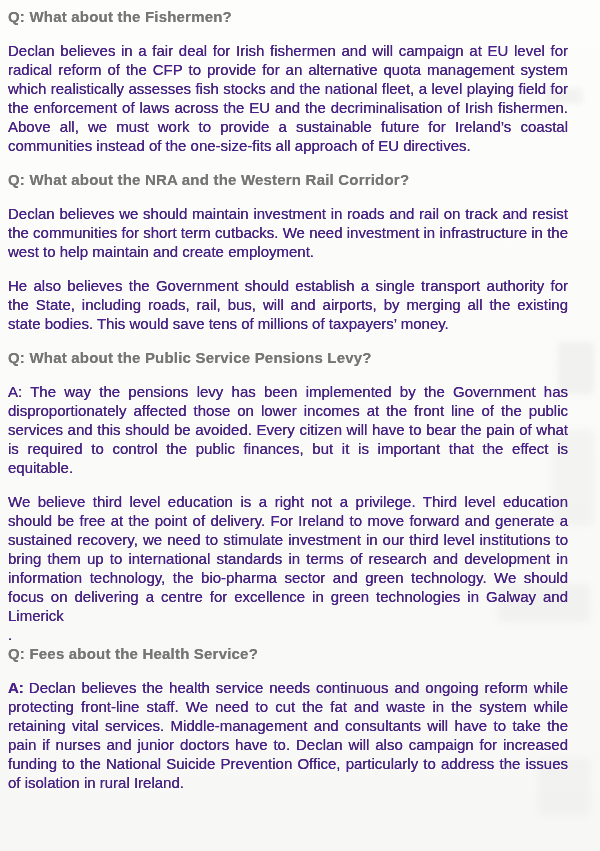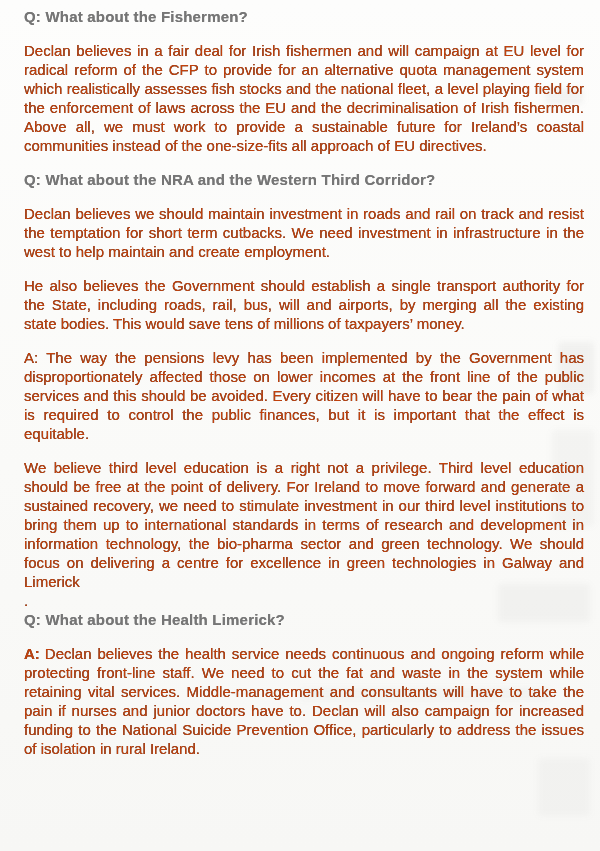--- a/index.html
+++ b/index.html
@@ -12,37 +12,36 @@
     font-family: "Liberation Sans", sans-serif;
     position: relative;
   }
   .page {
     position: relative;
     box-sizing: border-box;
     width: 576px;
     height: 851px;
     padding: 7px 8px 0 8px;
     z-index: 2;
-    margin-left: 16px;
   }
   .question {
     font-size: 15px;
     line-height: 19px;
     font-weight: bold;
     color: #767676;
     margin: 15px 0;
     letter-spacing: 0.2px;
     text-shadow: 0 0 0.4px #8a8a8a;
   }
   .question.first { margin-top: 0; }
   .question.tight-above { margin-top: 0; }
   .answer {
     font-size: 15px;
     line-height: 19px;
-    color: #c2410c;
+    color: #4c1d95;
     text-align: justify;
     margin: 15px 0;
     text-shadow: 0 0 0.45px #2a2a2a;
   }
   .answer.no-bottom { margin-bottom: 0; }
   .answer.tight { margin: 0; text-align: left; }
   .aprefix { font-weight: bold; }
   .aprefix:not(:empty) { margin-right: 5px; }
   
   .artifact {
@@ -70,32 +69,33 @@
 <div class="artifact a6"></div>
 
 <div class="page">
 
   <section>
     <h2 class="question first">Q: What about the Fishermen?</h2>
     <p class="answer"><b class="aprefix"></b><span>Declan believes in a fair deal for Irish fishermen and will campaign at EU level for radical reform of the CFP to provide for an alternative quota management system which realistically assesses fish stocks and the national fleet, a level playing field for the enforcement of laws across the EU and the decriminalisation of Irish fishermen. Above all, we must work to provide a sustainable future for Ireland’s coastal communities instead of the one-size-fits all approach of EU directives.</span></p>
   </section>
 
   <section>
-    <h2 class="question">Q: What about the NRA and the Western Third Corridor?</h2>
-    <p class="answer"><b class="aprefix"></b><span>Declan believes we should maintain investment in roads and rail on track and resist the temptation for short term cutbacks. We need investment in infrastructure in the west to help maintain and create employment.</span></p>
+    <h2 class="question">Q: What about the NRA and the Western Rail Corridor?</h2>
+    <p class="answer"><b class="aprefix"></b><span>Declan believes we should maintain investment in roads and rail on track and resist the communities for short term cutbacks. We need investment in infrastructure in the west to help maintain and create employment.</span></p>
     <p class="answer"><b class="aprefix"></b><span>He also believes the Government should establish a single transport authority for the State, including roads, rail, bus, will and airports, by merging all the existing state bodies. This would save tens of millions of taxpayers’ money.</span></p>
   </section>
 
   <section>
+    <h2 class="question">Q: What about the Public Service Pensions Levy?</h2>
     <p class="answer"><b class="aprefix"></b><span>A: The way the pensions levy has been implemented by the Government has disproportionately affected those on lower incomes at the front line of the public services and this should be avoided. Every citizen will have to bear the pain of what is required to control the public finances, but it is important that the effect is equitable.</span></p>
   </section>
 
   <section>
     <p class="answer no-bottom"><b class="aprefix"></b><span>We believe third level education is a right not a privilege.  Third level education should be free at the point of delivery. For Ireland to move forward and generate a sustained recovery, we need to stimulate investment in our third level institutions to bring them up to international standards in terms of research and development in information technology, the bio-pharma sector and green technology. We should focus on delivering a centre for excellence in green technologies in Galway and Limerick</span></p>
     <p class="answer tight"><b class="aprefix"></b><span>.</span></p>
   </section>
 
   <section>
-    <h2 class="question tight-above">Q: What about the Health Limerick?</h2>
+    <h2 class="question tight-above">Q: Fees about the Health Service?</h2>
     <p class="answer"><b class="aprefix">A:</b><span>Declan believes the health service needs continuous and ongoing reform while protecting front-line staff. We need to cut the fat and waste in the system while retaining vital services. Middle-management and consultants will have to take the pain if nurses and junior doctors have to. Declan will also campaign for increased funding to the National Suicide Prevention Office, particularly to address the issues of isolation in rural Ireland.</span></p>
   </section>
 
 </div>
 
 </body></html>

